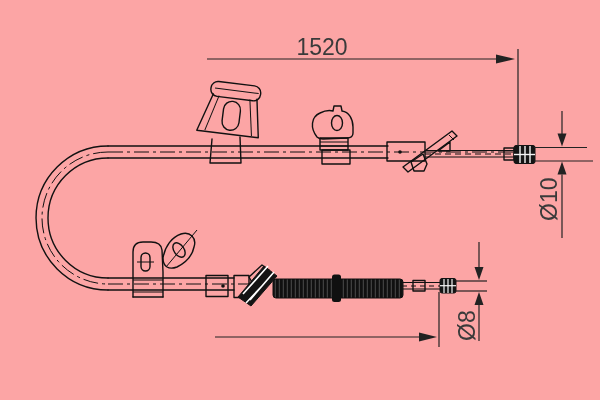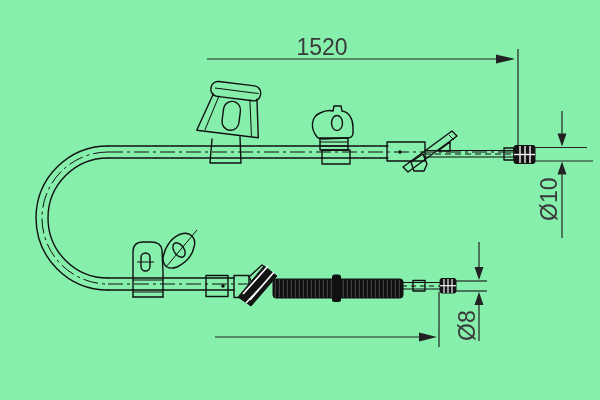--- a/index.html
+++ b/index.html
@@ -1,20 +1,20 @@
 <!DOCTYPE html>
 <html><head>
 <meta charset="utf-8">
 <style>
   html,body{margin:0;padding:0;}
   body{
     width:600px;height:400px;background:#ffffff;overflow:hidden;
     font-family:"Liberation Sans", sans-serif;
   }
-  .stage{position:relative;width:600px;height:400px;background:#86efac;}
+  .stage{position:relative;width:600px;height:400px;background:#fca5a5;}
   svg{display:block;}
   .dim-text{
     font-family:"Liberation Sans", sans-serif;
     font-size:23px;
     fill:#3a3a3a;
   }
   .outline{fill:none;stroke:#111;stroke-width:1.4;stroke-linejoin:round;stroke-linecap:round;}
   .thin{fill:none;stroke:#111;stroke-width:1;}
   .dimline{fill:none;stroke:#222;stroke-width:1.2;}
   .centerline{fill:none;stroke:#111;stroke-width:1;stroke-dasharray:15 4 3 4;}

